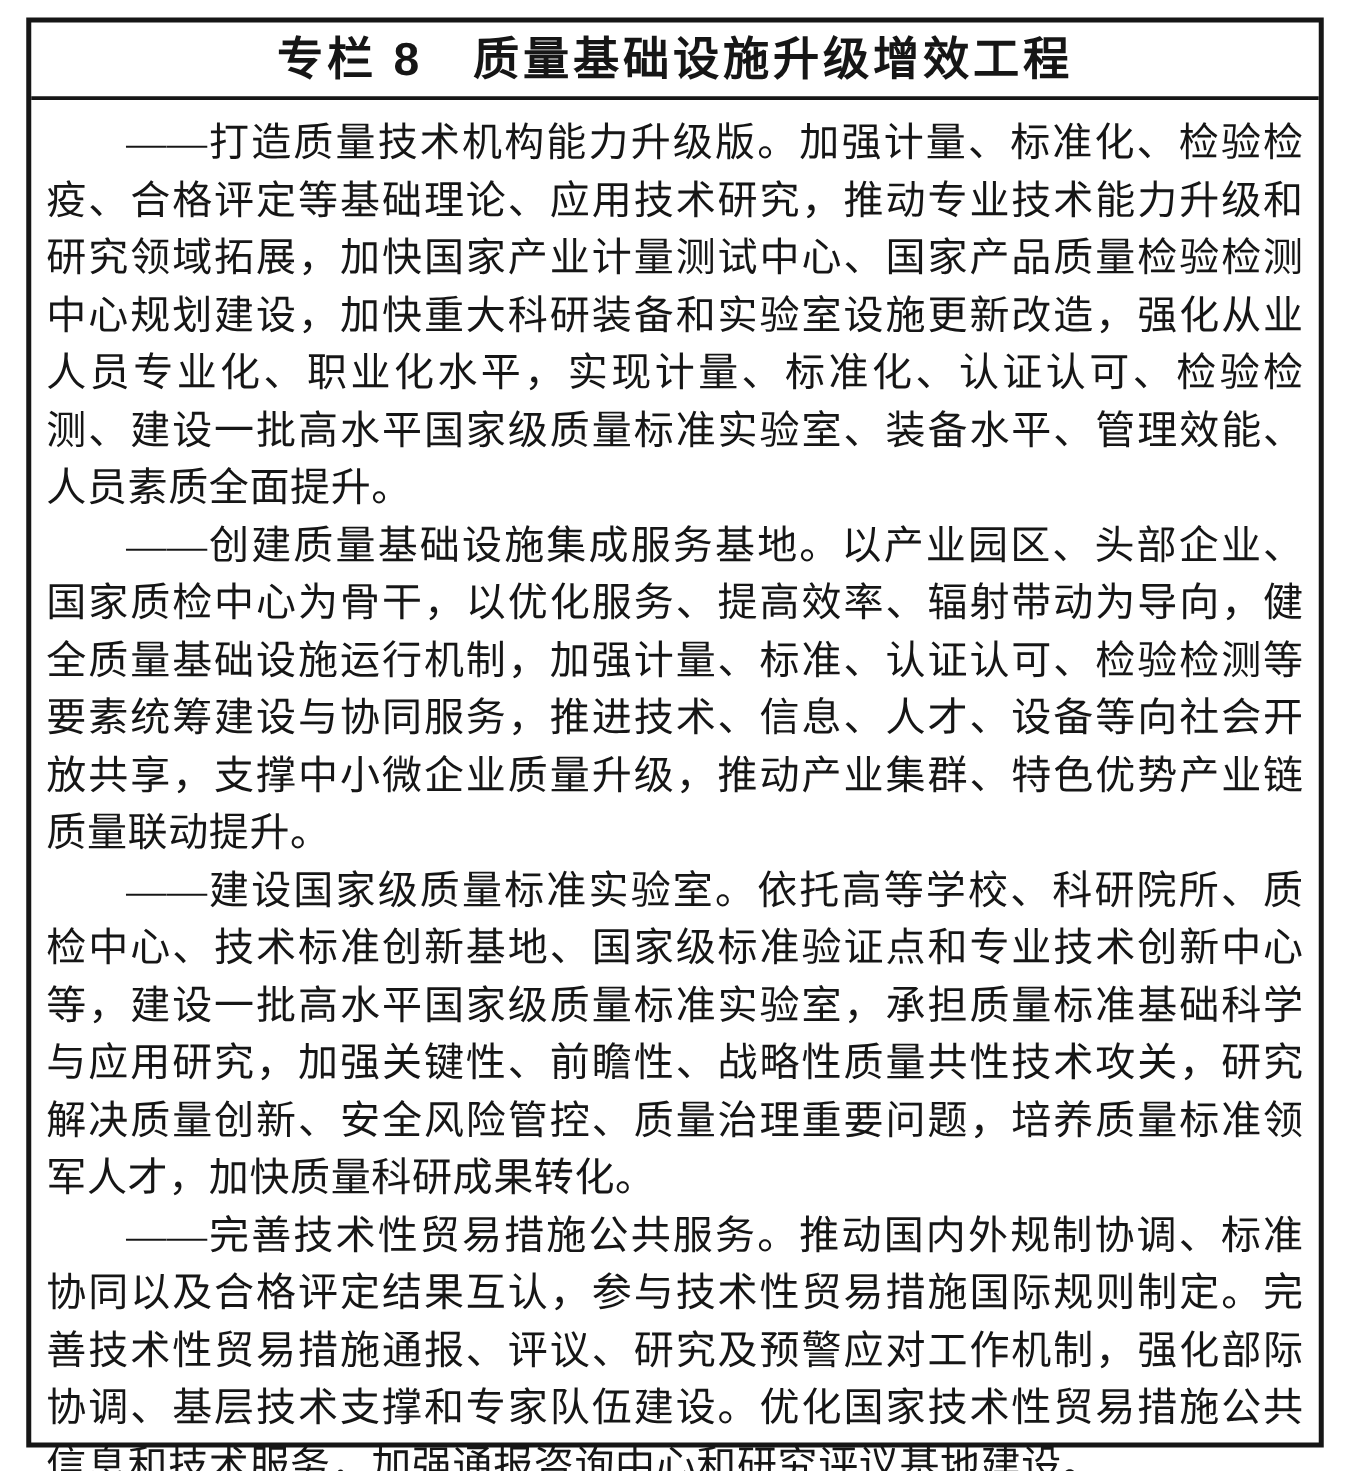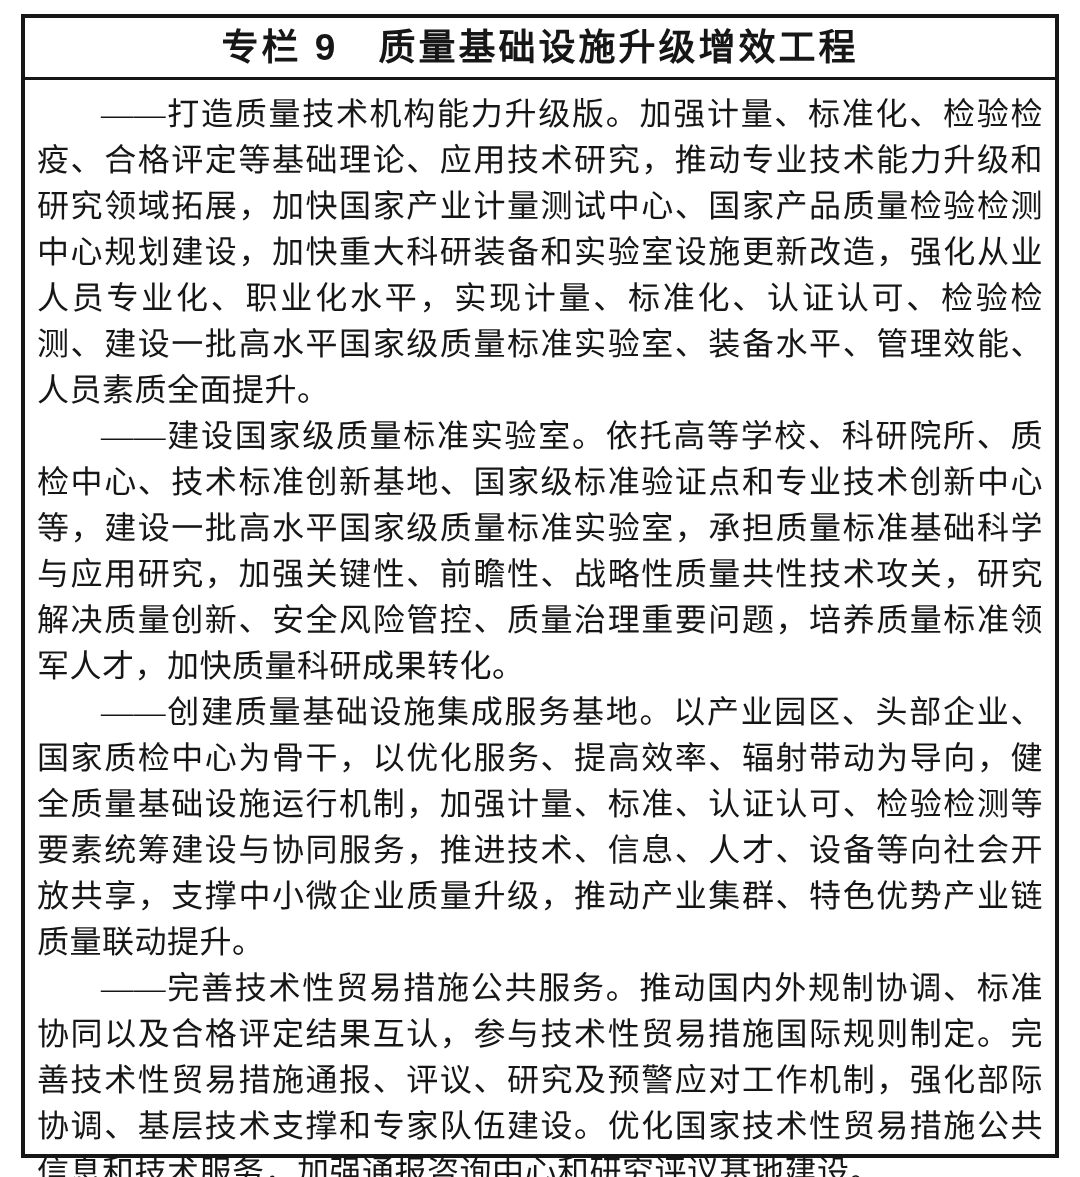--- a/index.html
+++ b/index.html
@@ -58,21 +58,21 @@
     text-justify: inter-character;
     letter-spacing: 0.5px;
     font-weight: 500;
   }
 </style>
 </head>
 <body>
 
 <div class="page">
   <div class="callout-box">
-    <div class="box-title">专栏 9　质量基础设施升级增效工程</div>
+    <div class="box-title">专栏 8　质量基础设施升级增效工程</div>
     <div class="box-body">
       <p>——打造质量技术机构能力升级版。加强计量、标准化、检验检疫、合格评定等基础理论、应用技术研究，推动专业技术能力升级和研究领域拓展，加快国家产业计量测试中心、国家产品质量检验检测中心规划建设，加快重大科研装备和实验室设施更新改造，强化从业人员专业化、职业化水平，实现计量、标准化、认证认可、检验检测、建设一批高水平国家级质量标准实验室、装备水平、管理效能、人员素质全面提升。</p>
+      <p>——创建质量基础设施集成服务基地。以产业园区、头部企业、国家质检中心为骨干，以优化服务、提高效率、辐射带动为导向，健全质量基础设施运行机制，加强计量、标准、认证认可、检验检测等要素统筹建设与协同服务，推进技术、信息、人才、设备等向社会开放共享，支撑中小微企业质量升级，推动产业集群、特色优势产业链质量联动提升。</p>
       <p>——建设国家级质量标准实验室。依托高等学校、科研院所、质检中心、技术标准创新基地、国家级标准验证点和专业技术创新中心等，建设一批高水平国家级质量标准实验室，承担质量标准基础科学与应用研究，加强关键性、前瞻性、战略性质量共性技术攻关，研究解决质量创新、安全风险管控、质量治理重要问题，培养质量标准领军人才，加快质量科研成果转化。</p>
-      <p>——创建质量基础设施集成服务基地。以产业园区、头部企业、国家质检中心为骨干，以优化服务、提高效率、辐射带动为导向，健全质量基础设施运行机制，加强计量、标准、认证认可、检验检测等要素统筹建设与协同服务，推进技术、信息、人才、设备等向社会开放共享，支撑中小微企业质量升级，推动产业集群、特色优势产业链质量联动提升。</p>
       <p>——完善技术性贸易措施公共服务。推动国内外规制协调、标准协同以及合格评定结果互认，参与技术性贸易措施国际规则制定。完善技术性贸易措施通报、评议、研究及预警应对工作机制，强化部际协调、基层技术支撑和专家队伍建设。优化国家技术性贸易措施公共信息和技术服务，加强通报咨询中心和研究评议基地建设。</p>
     </div>
   </div>
 </div>
 
 </body></html>

